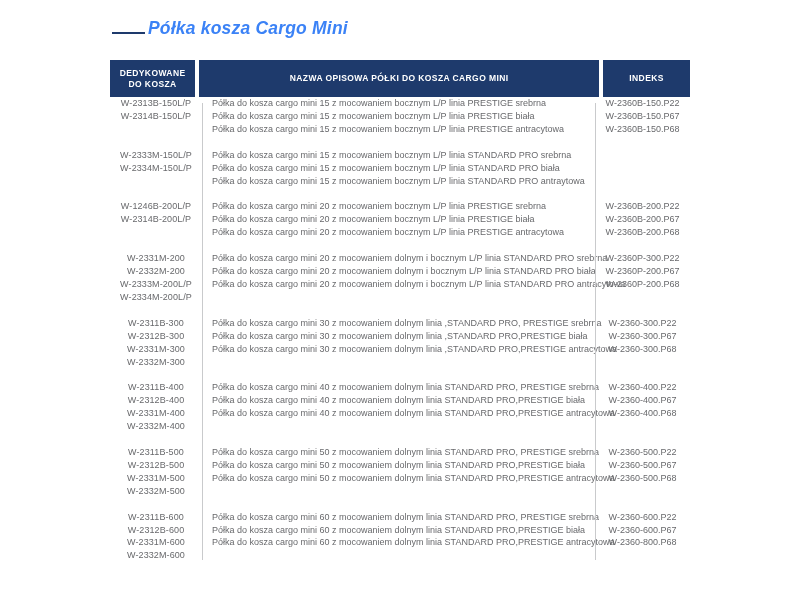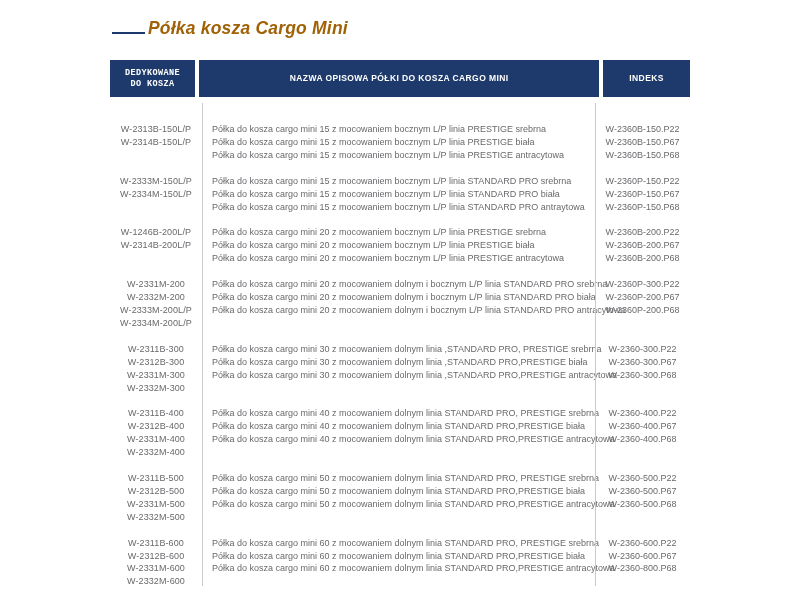--- a/index.html
+++ b/index.html
@@ -15,37 +15,37 @@
   .title-row{
     position:absolute;left:112px;top:18px;
     display:flex;align-items:center;
   }
   .title-dash{
     width:33px;height:0;border-bottom:2.5px solid #1e3a6c;
     margin-right:3px;position:relative;top:4px;
   }
   .page-title{
     font-size:17.5px;font-weight:bold;font-style:italic;
-    color:#a16207;letter-spacing:0.2px;
+    color:#3b82f6;letter-spacing:0.2px;
   }
 
   
   .table{position:absolute;left:110px;top:60px;width:580px;}
   .thead{display:flex;gap:4px;}
   .th{
     background:#1e3a6c;color:#ffffff;
     font-size:8.5px;font-weight:bold;letter-spacing:0.4px;
     display:flex;align-items:center;justify-content:center;
     text-align:center;height:37px;line-height:11px;
   }
-  .th-dedicated{width:90px;padding:0 8px;box-sizing:border-box;font-family:Liberation Mono, monospace;}
+  .th-dedicated{width:90px;padding:0 8px;box-sizing:border-box;}
   .th-name{width:428px;}
   .th-index{width:93px;text-align:right;}
 
-  .tbody{position:relative;padding-top:26px;}
+  .tbody{position:relative;padding-top:0;}
   .vline{
     position:absolute;top:6px;bottom:2px;width:1px;background:#c9cacc;
   }
   .vline-1{left:92px;}
   .vline-2{left:485px;}
 
   .group{
     display:flex;margin-bottom:13px;
   }
   .col-codes{width:92px;text-align:center;}
@@ -97,25 +97,20 @@
   <div class="group">
     <div class="col-codes">
             <div class="cell-line">W-2333M-150L/P</div>
             <div class="cell-line">W-2334M-150L/P</div>
           </div>
     <div class="col-descs">
             <div class="cell-line">Półka do kosza cargo mini 15 z mocowaniem bocznym L/P linia  STANDARD PRO srebrna</div>
             <div class="cell-line">Półka do kosza cargo mini 15 z mocowaniem bocznym L/P linia  STANDARD PRO biała</div>
             <div class="cell-line">Półka do kosza cargo mini 15 z mocowaniem bocznym L/P linia  STANDARD PRO antraytowa</div>
           </div>
-    <div class="col-indexes">
-            <div class="cell-line">W-2360P-150.P22</div>
-            <div class="cell-line">W-2360P-150.P67</div>
-            <div class="cell-line">W-2360P-150.P68</div>
-          </div>
   </div>
 
   <div class="group">
     <div class="col-codes">
             <div class="cell-line">W-1246B-200L/P</div>
             <div class="cell-line">W-2314B-200L/P</div>
           </div>
     <div class="col-descs">
             <div class="cell-line">Półka do kosza cargo mini 20 z mocowaniem bocznym L/P linia  PRESTIGE srebrna</div>
             <div class="cell-line">Półka do kosza cargo mini 20 z mocowaniem bocznym L/P linia  PRESTIGE biała</div>

